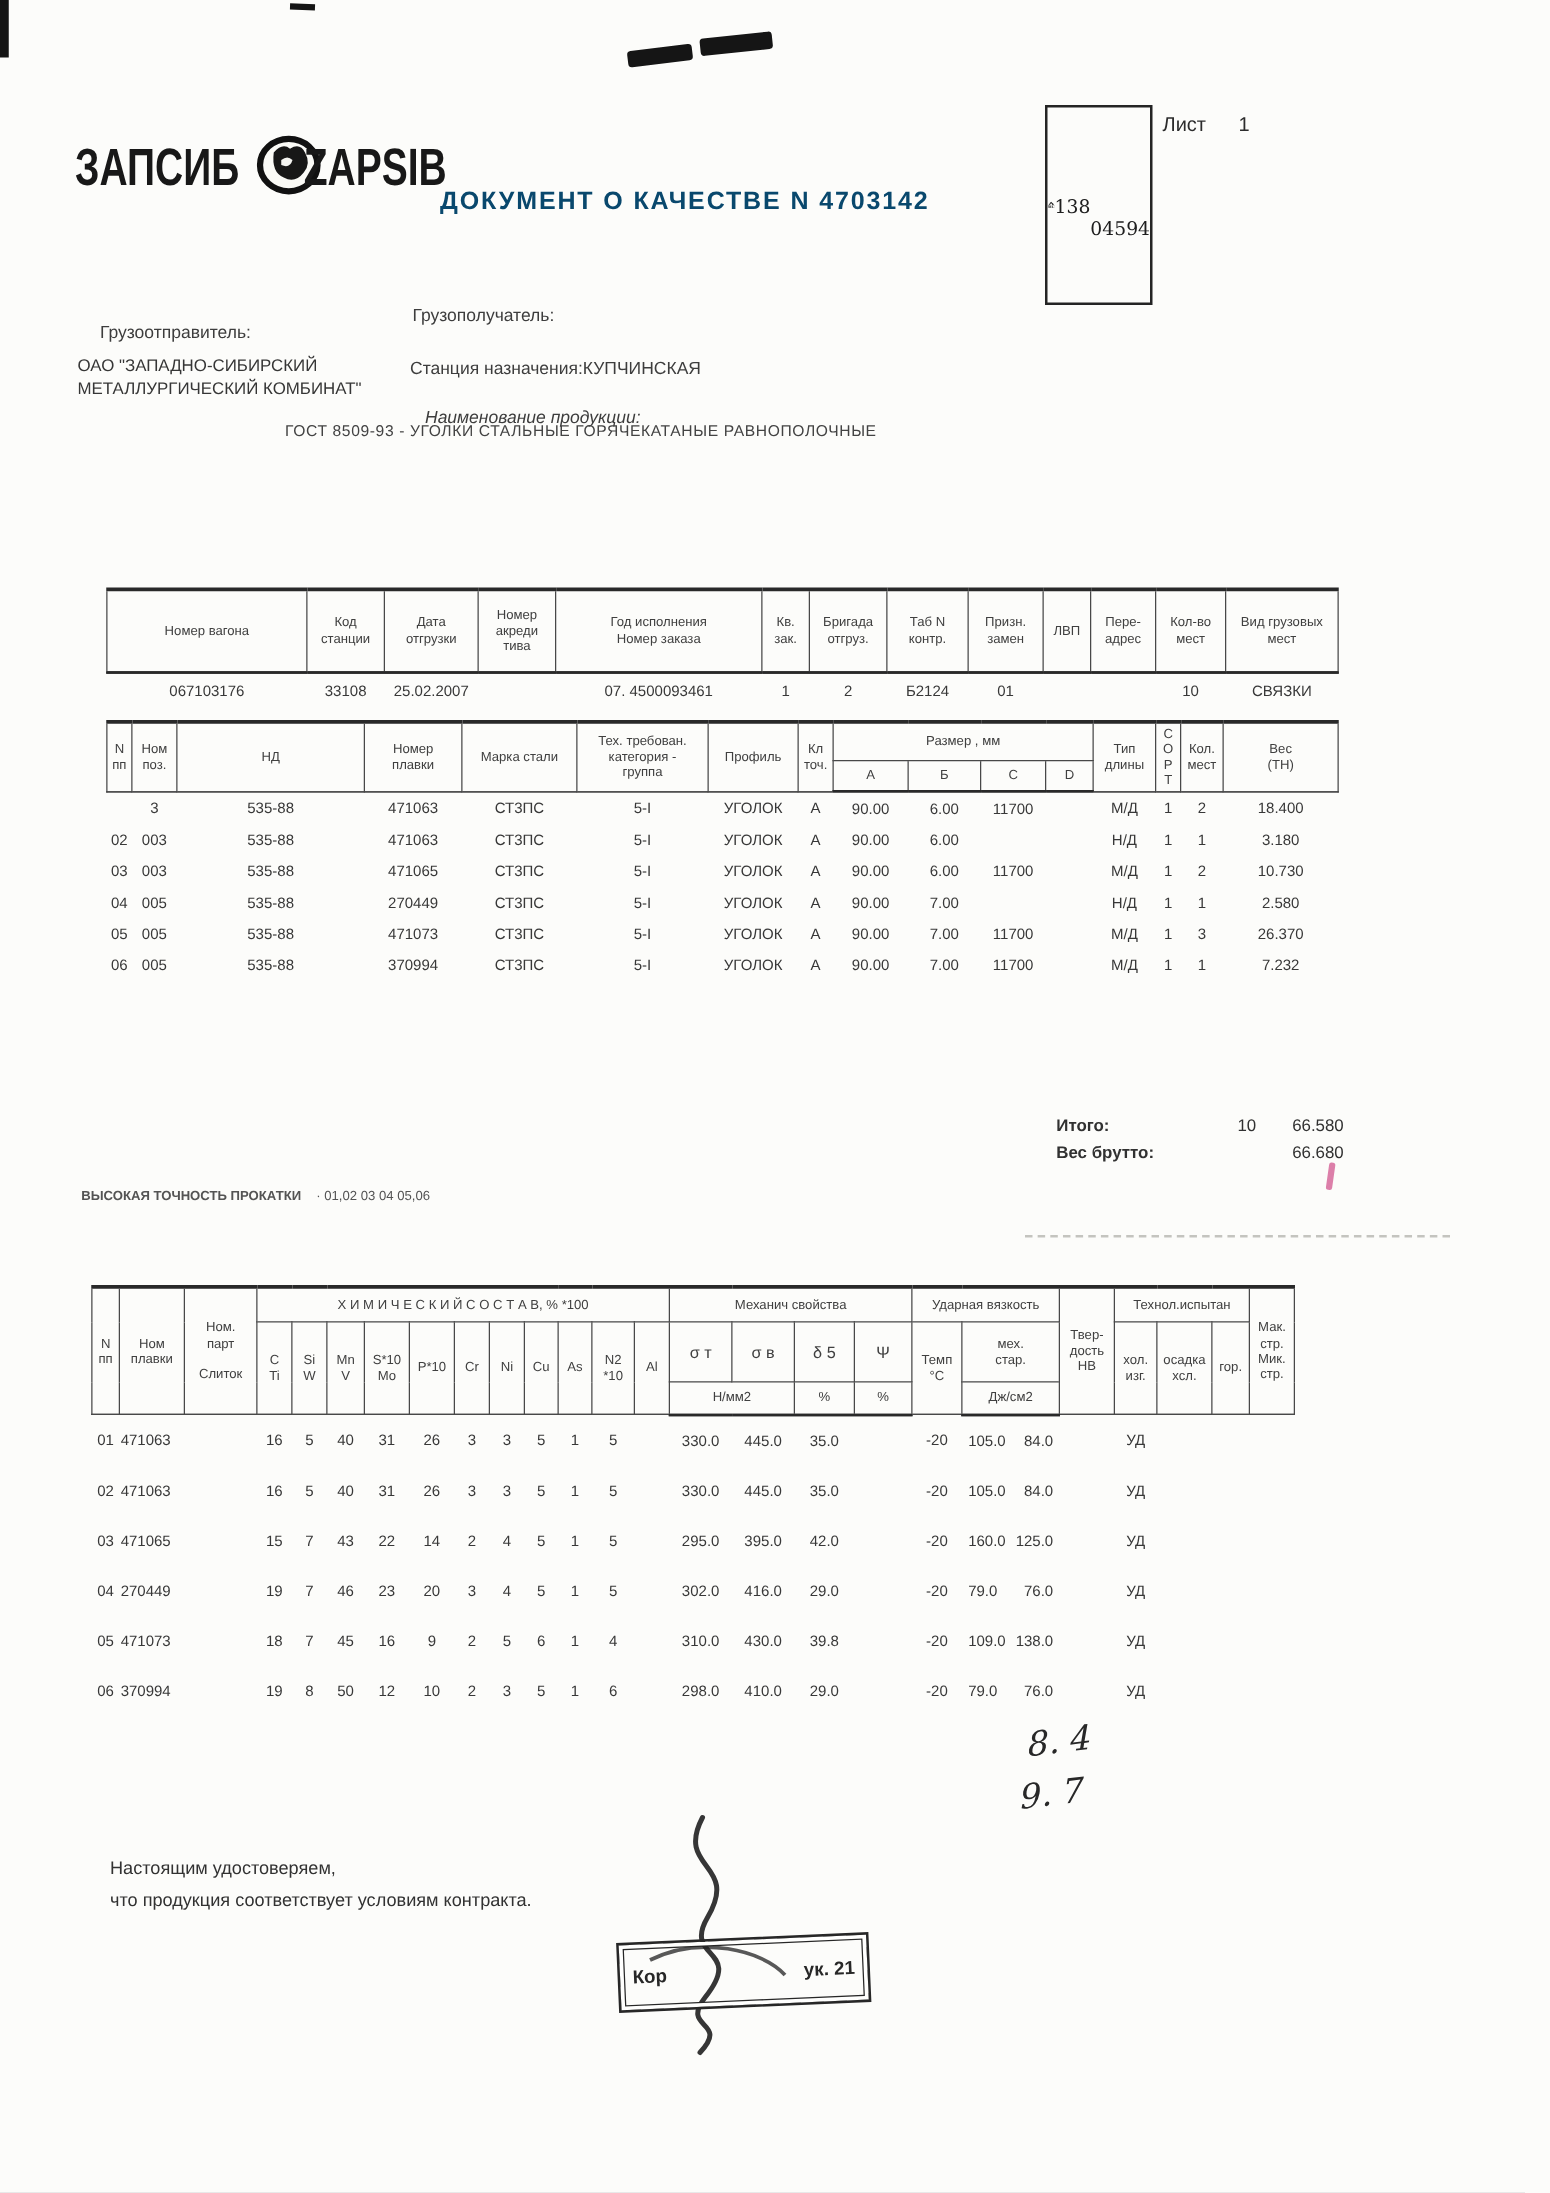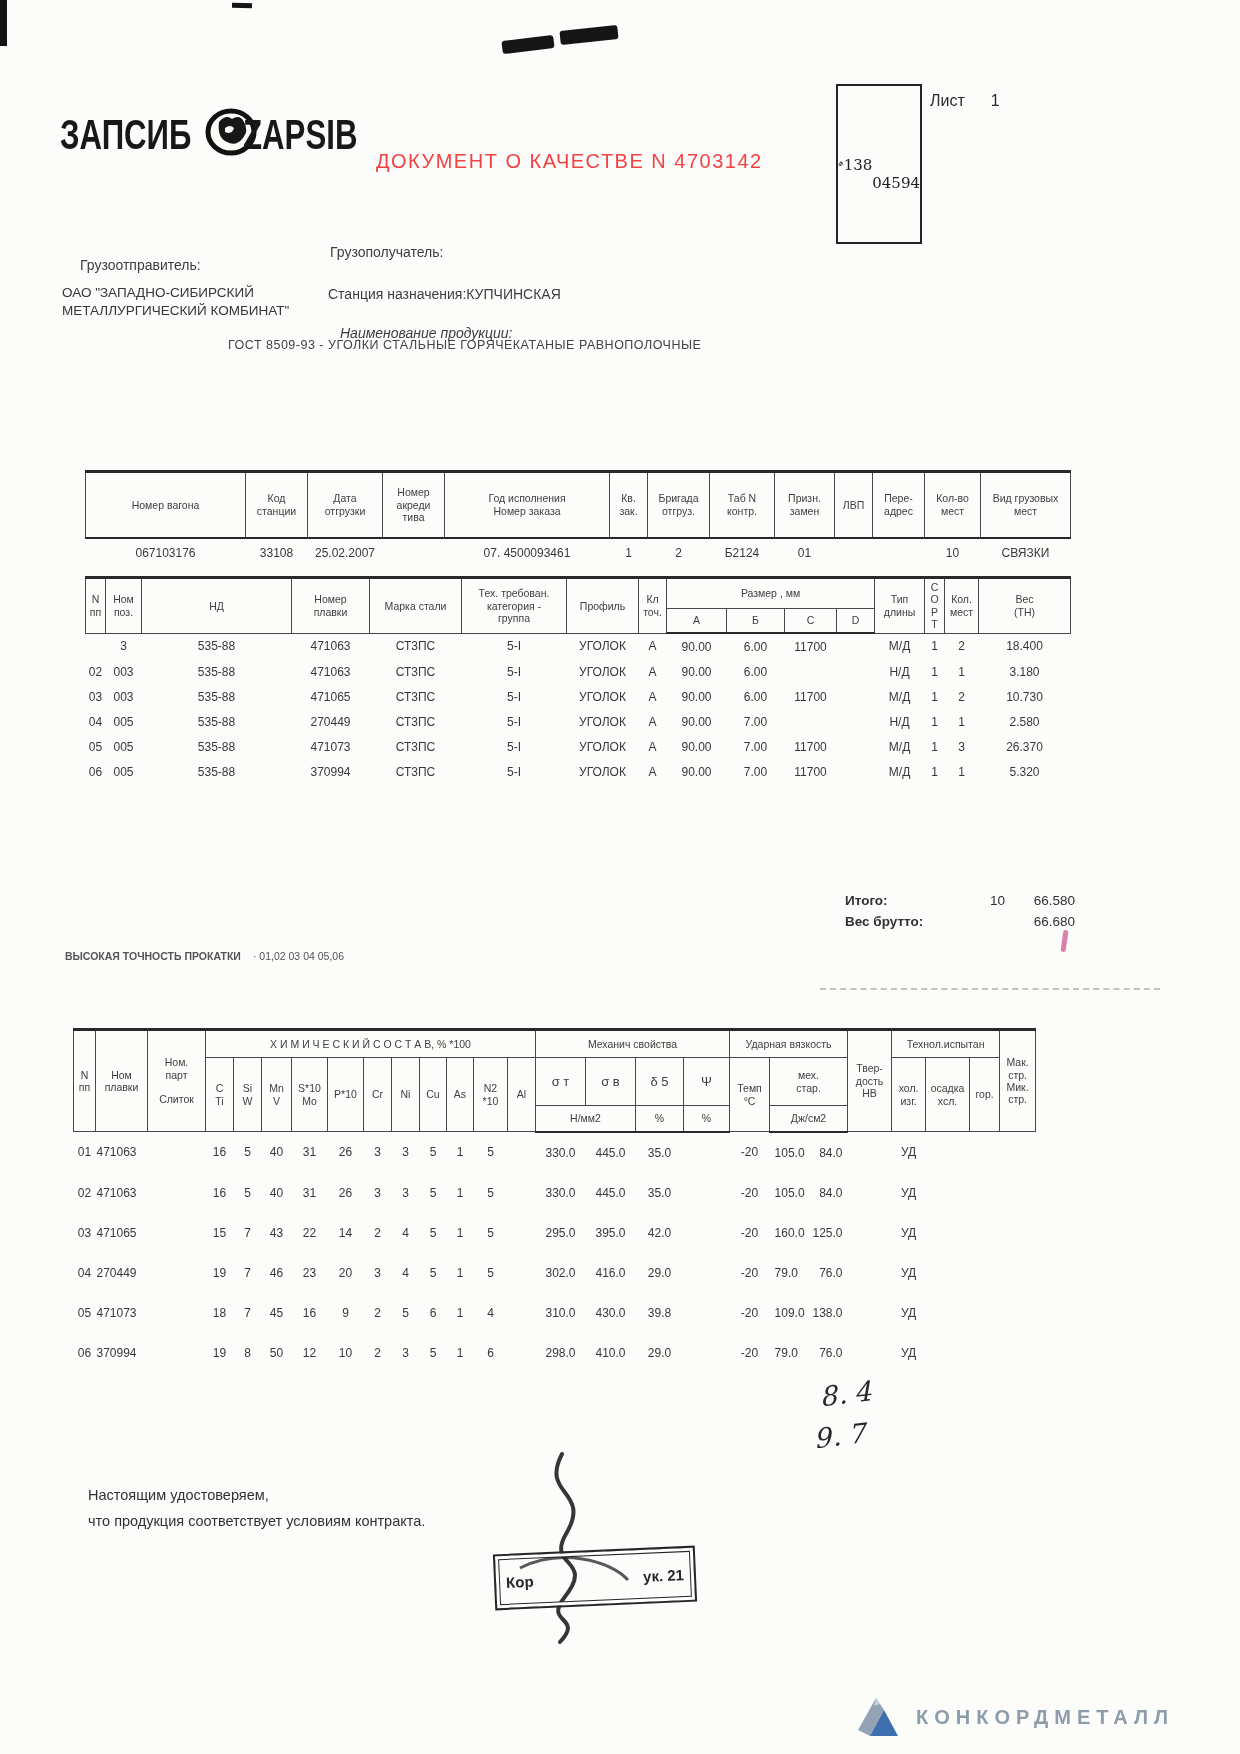--- a/index.html
+++ b/index.html
@@ -11,21 +11,21 @@
 
   
   .artifact{background:#181818;}
 
   
   .logo{display:flex;align-items:center;gap:2px;}
   .logo-text{font-weight:700;font-size:40px;letter-spacing:0px;color:#1b1b1b;transform:scaleX(.78) scaleY(1.05);transform-origin:left;}
   .cert{font-size:13px;line-height:16px;color:#474747;width:270px;}
   .lbl{font-size:14px;color:#3f3f3f;}
   .shipper{font-size:13.5px;line-height:18px;color:#383838;}
-  .doc-title{font-size:20px;font-weight:400;letter-spacing:1.5px;color:#ef4444;margin-left:24px;}
+  .doc-title{font-size:20px;font-weight:700;letter-spacing:1.5px;color:#0c4a6e;}
   .gost{font-size:12.5px;letter-spacing:.5px;color:#454545;}
 
   .ms-stamp{width:82px;height:156px;border:2px solid #272727;display:flex;flex-direction:row;align-items:center;}
   .ms-stamp .n1{font-family:"DejaVu Serif",serif;font-size:15px;color:#222;margin-top:2px;}
   .ms-stamp .n2{font-family:"DejaVu Serif",serif;font-size:15px;color:#222;margin-top:38px;}
   .sheet{font-size:16px;color:#2e2e2e;}
   .sheet b{margin-left:26px;font-weight:400;}
 
   
   table.doc{border-collapse:collapse;table-layout:fixed;}
@@ -331,21 +331,21 @@
           <td>5-I</td>
           <td>УГОЛОК</td>
           <td>А</td>
           <td>90.00</td>
           <td>7.00</td>
           <td>11700</td>
           <td></td>
           <td>М/Д</td>
           <td>1</td>
           <td>1</td>
-          <td>5.320</td>
+          <td>7.232</td>
         </tr>
       </tbody>
   </table>
 
   <div class="abs totals" style="left:845px;top:893px;">
     <div>Итого:</div>
     <div class="num">10</div>
     <div class="num">66.580</div>
     <div>Вес брутто:</div>
     <div></div>
@@ -658,23 +658,15 @@
 
   <svg class="abs" style="left:500px;top:1448px;" width="140" height="200" viewBox="0 0 140 200">
     <path d="M62,6 C40,48 92,42 66,86 C46,120 96,110 64,150 C44,176 84,168 60,194" fill="none" stroke="#242424" stroke-width="4" stroke-linecap="round" opacity="0.9"></path>
     <path d="M20,120 C60,100 110,112 128,132" fill="none" stroke="#242424" stroke-width="3" opacity="0.75"></path>
   </svg>
   <div class="abs rstamp" style="left:494px;top:1550px;">
     <span>Кор</span>
     <span>ук. 21</span>
   </div>
 
-  <div class="abs brand" style="left:852px;top:1694px;">
-    <svg width="50" height="46" viewBox="0 0 50 46">
-      <polygon points="6,36 24,4 32,16 18,42" fill="#92a2b2"></polygon>
-      <polygon points="18,42 32,16 46,42" fill="#3f6fae"></polygon>
-      <polygon points="24,4 28,10 22,12" fill="#c6cfd8"></polygon>
-    </svg>
-    <span class="brand-name">КОНКОРДМЕТАЛЛ</span>
-  </div>
 
 </div>
 </div>
 
 </body></html>

